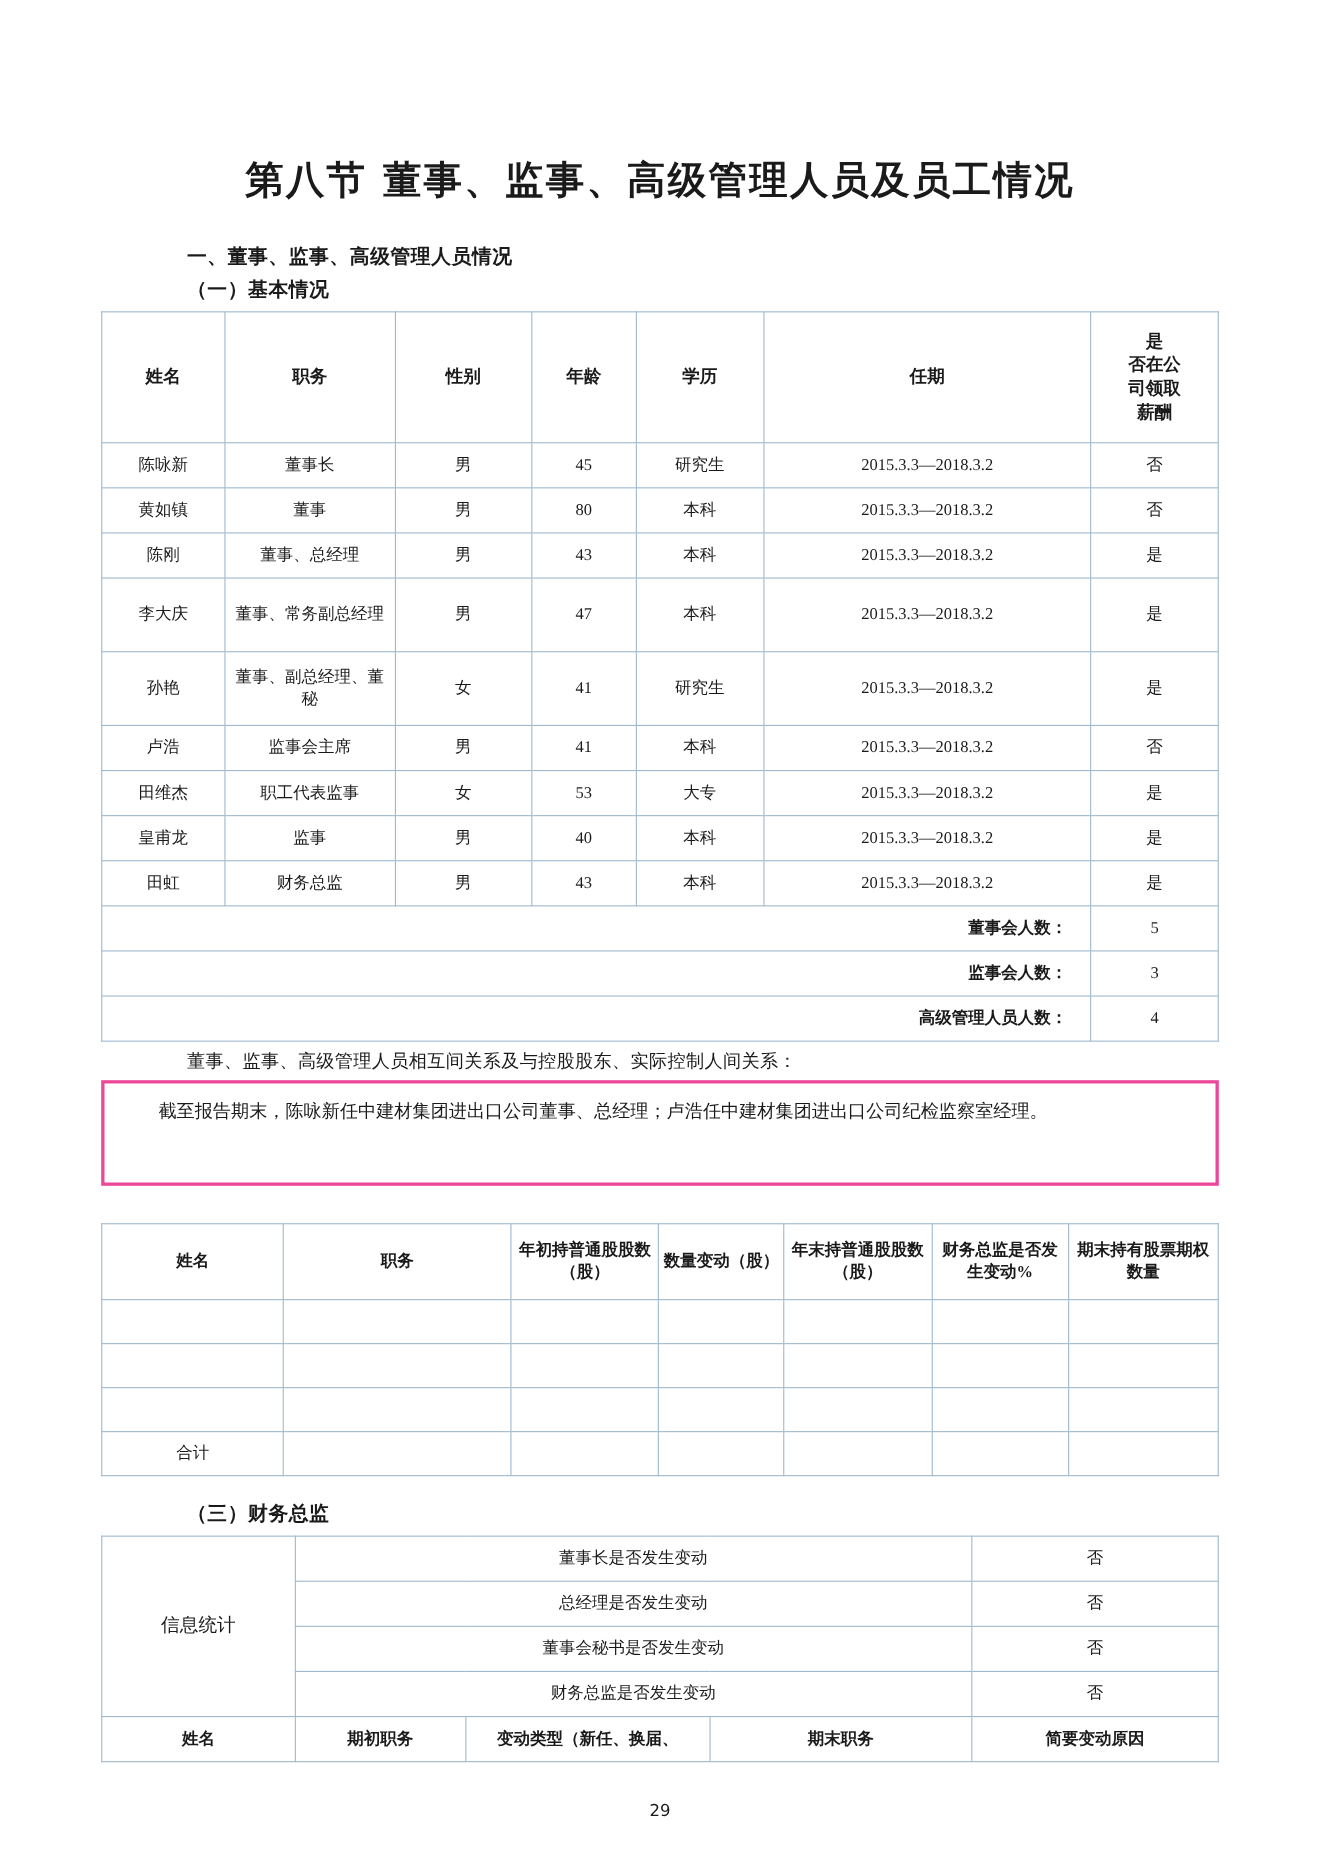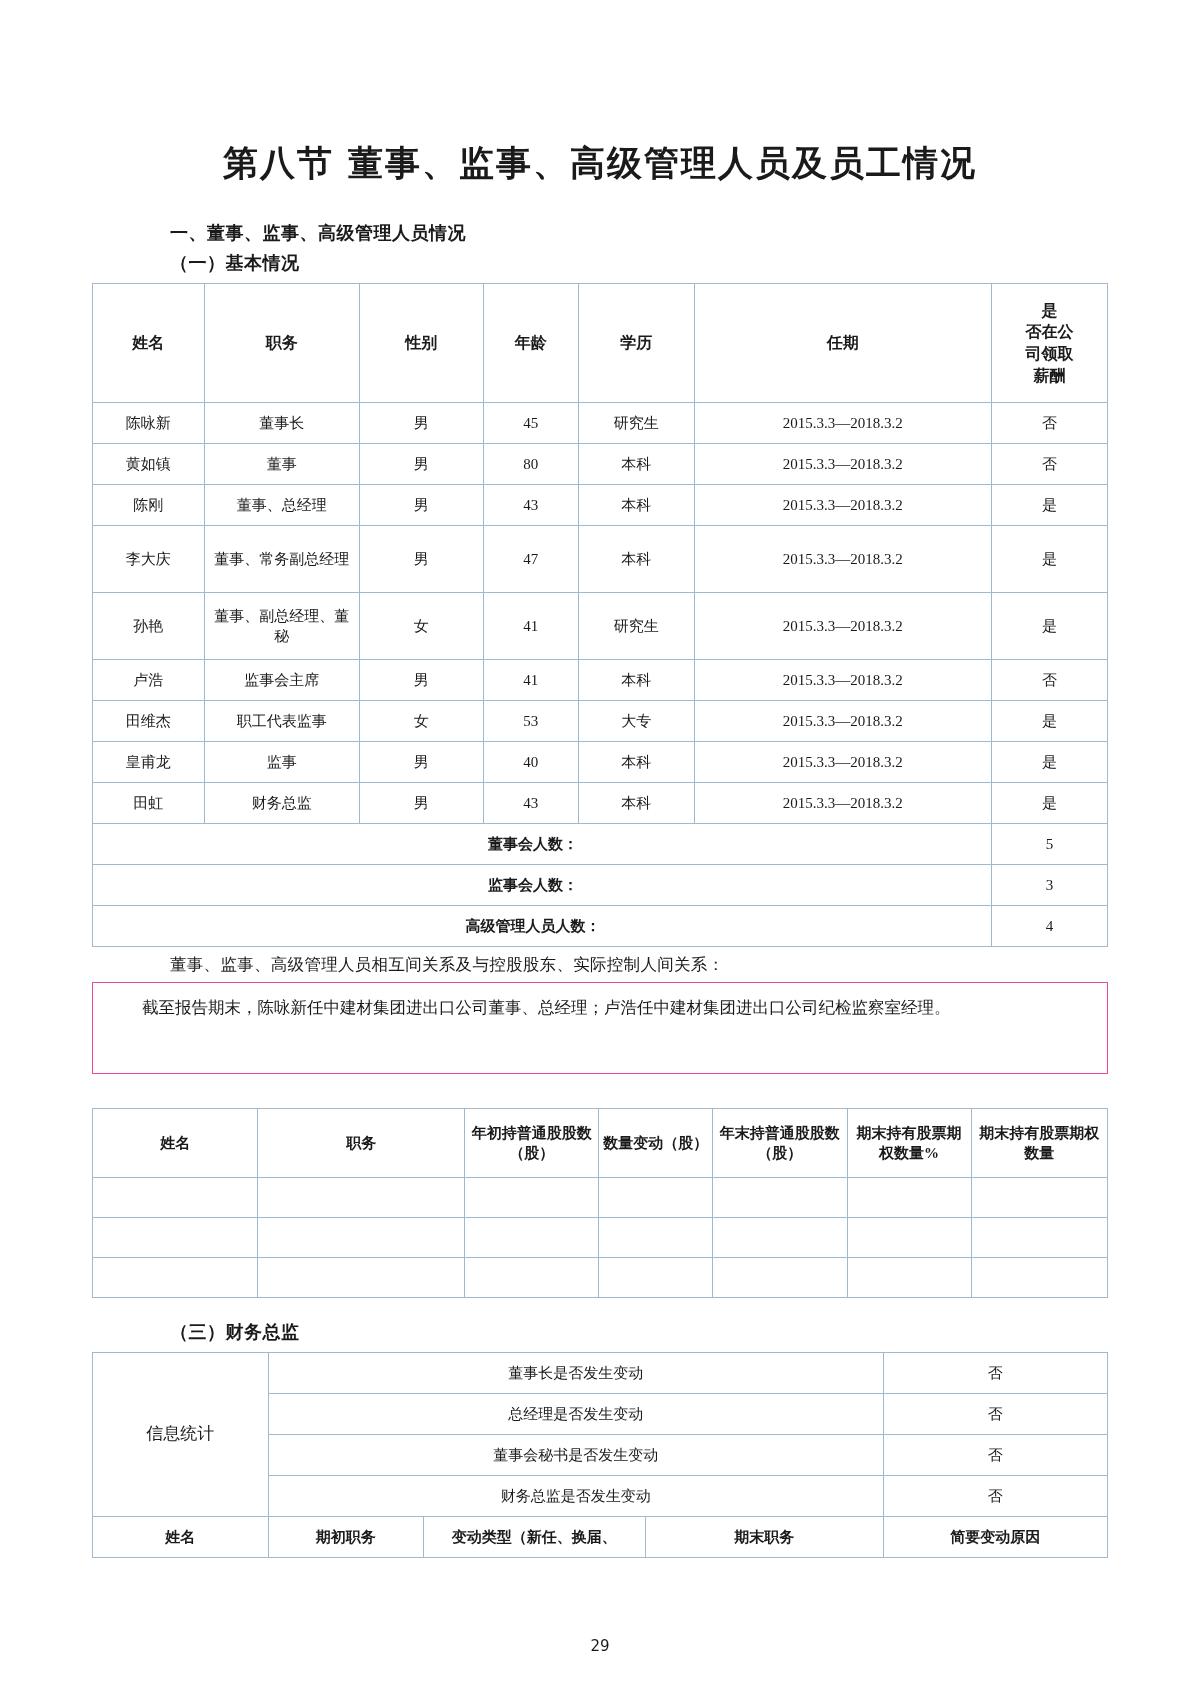--- a/index.html
+++ b/index.html
@@ -65,31 +65,32 @@
     height: 108px;
     font-size: 16px;
   }
   .t1 td {
     height: 30px;
   }
   .t1 td.tall {
     height: 56px;
   }
   .t1 td.sum-label {
+    text-align: right;
     padding-right: 21px;
     font-weight: bold;
   }
   .note-line {
     font-size: 16.5px;
     padding-left: 78px;
     margin: 7px 0 6px 0;
     letter-spacing: 0.3px;
   }
   .note-box {
-    border: 1px solid #ec4899;
+    border: 3px solid #ec4899;
     font-size: 16.5px;
     line-height: 2.05;
     padding: 8px 16px 10px 16px;
     min-height: 72px;
   }
   .note-box p {
     margin: 0;
     text-indent: 2em;
   }
   .gap-lg { height: 34px; }
@@ -269,21 +270,21 @@
       <col style="width:120px">
       <col style="width:132px">
     </colgroup>
     <tbody>
       <tr>
         <td class="hdr">姓名</td>
         <td class="hdr">职务</td>
         <td class="hdr">年初持普通股股数（股）</td>
         <td class="hdr">数量变动（股）</td>
         <td class="hdr">年末持普通股股数（股）</td>
-        <td class="hdr">期末持有股票期权数量%</td>
+        <td class="hdr">财务总监是否发生变动%</td>
         <td class="hdr">期末持有股票期权数量</td>
       </tr>
       <tr>
         <td class="left"></td>
         <td></td>
         <td></td>
         <td></td>
         <td></td>
         <td></td>
         <td></td>
@@ -292,20 +293,29 @@
         <td class="left"></td>
         <td></td>
         <td></td>
         <td></td>
         <td></td>
         <td></td>
         <td></td>
       </tr>
       <tr>
         <td class="left"></td>
+        <td></td>
+        <td></td>
+        <td></td>
+        <td></td>
+        <td></td>
+        <td></td>
+      </tr>
+      <tr>
+        <td class="left">合计</td>
         <td></td>
         <td></td>
         <td></td>
         <td></td>
         <td></td>
         <td></td>
       </tr>
     </tbody>
   </table>
 

